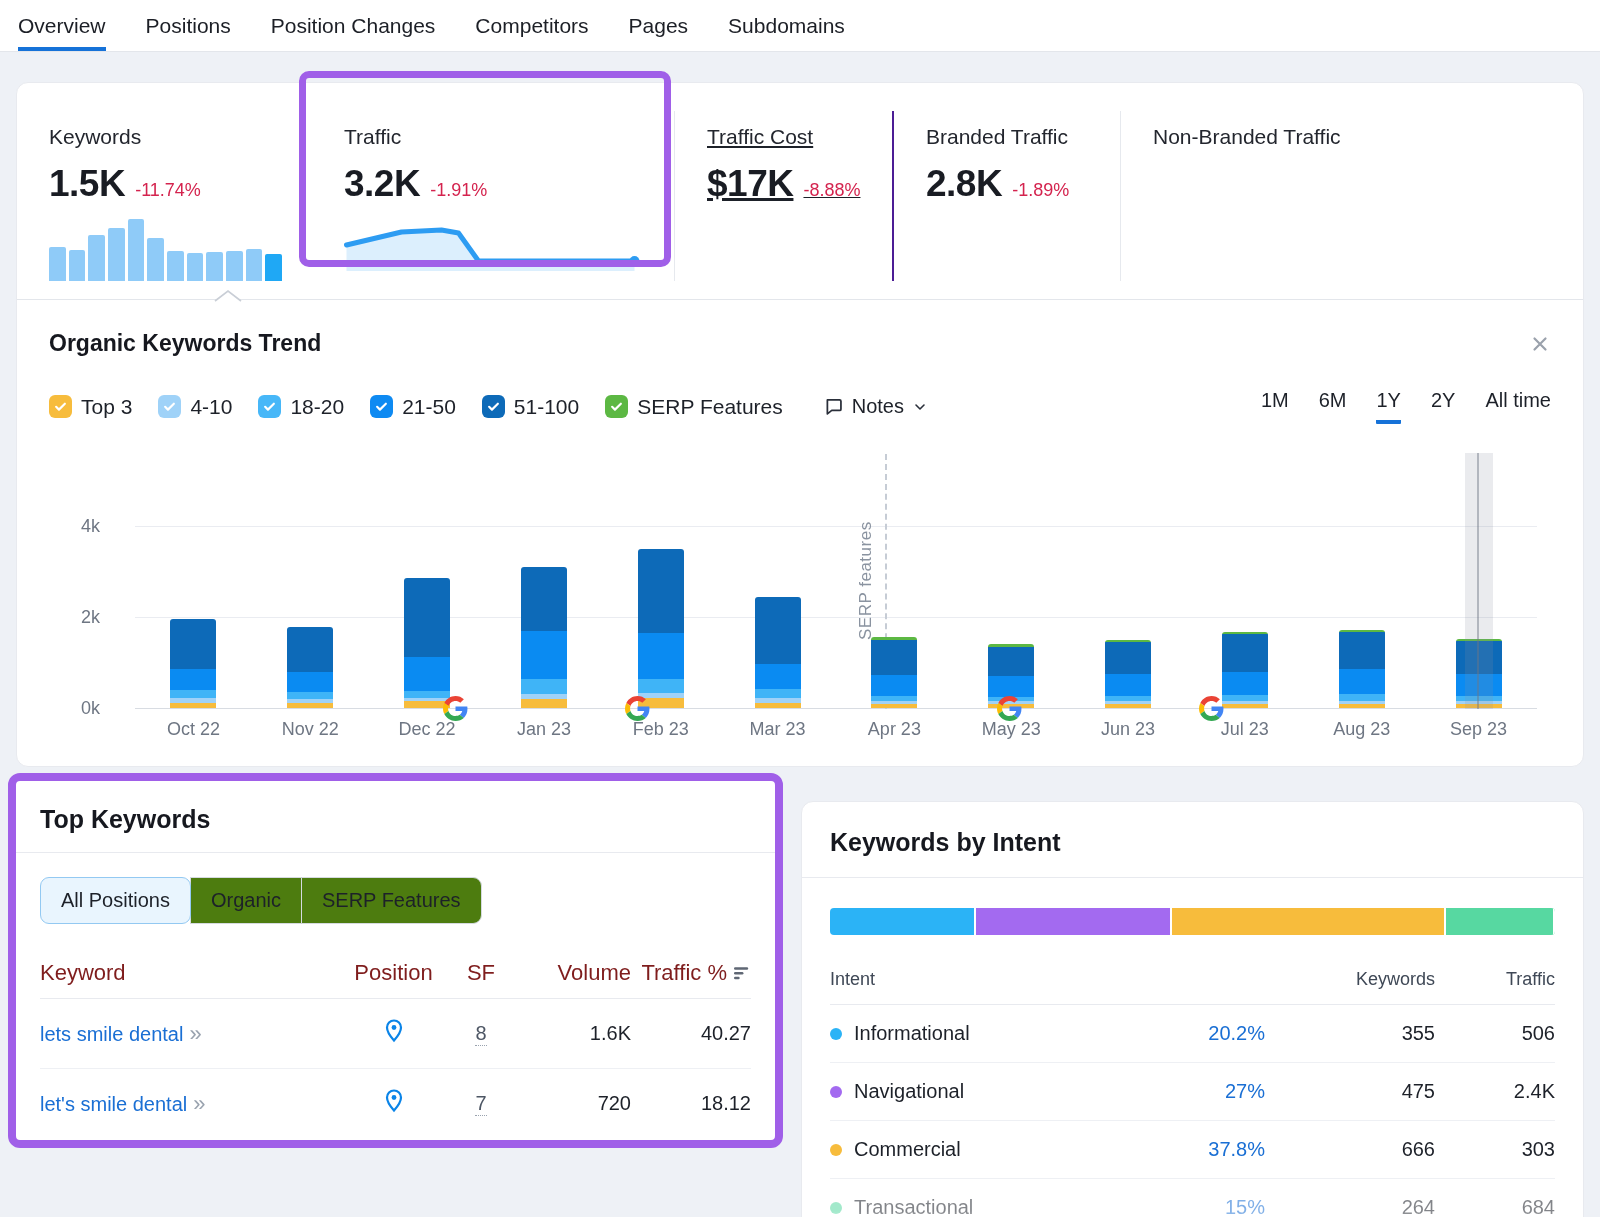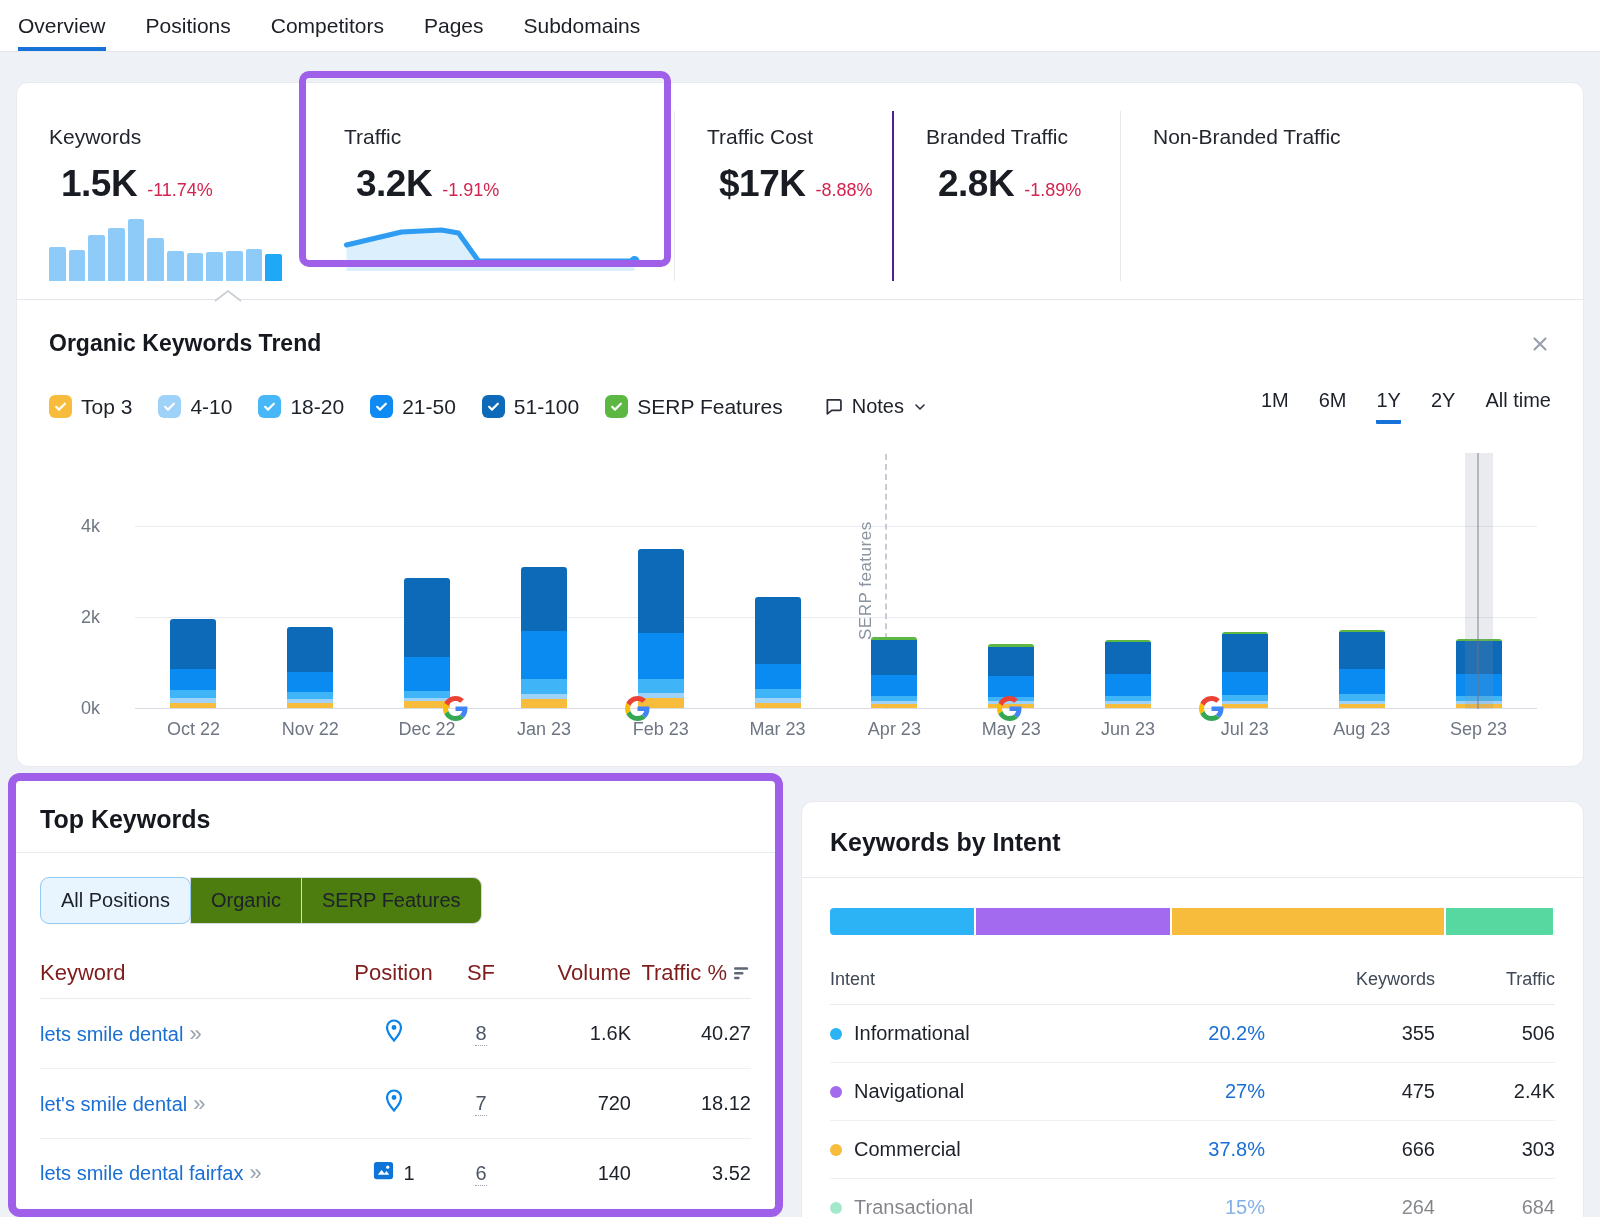--- a/index.html
+++ b/index.html
@@ -15,26 +15,26 @@
     color:#1c1f26; cursor:pointer; border-bottom:4px solid transparent; padding-top:4px; }
   .nav-item.active { border-bottom-color:var(--nav-active,#1672d8); }
   
   .page { padding:0 16px; }
   .card { background:#fff; border:1px solid #e8eaef; border-radius:12px; }
   .main-card { margin-top:30px; position:relative; }
   
   .metrics-row { display:flex; position:relative; padding:28px 0 18px 0; min-height:172px; }
   .metric { padding:14px 20px 0 32px; }
   .metric .m-label { font-size:21px; color:#23262e; margin-bottom:14px; }
-  .m-line { display:flex; align-items:baseline; gap:10px;margin-left:12px; }
+  .m-line { display:flex; align-items:baseline; gap:10px; }
   .m-value { font-size:37px; font-weight:700; color:#191c23; letter-spacing:-0.5px; }
   .m-delta { font-size:18px; color:var(--delta-red,#d4234e); }
   .metric-keywords { width:285px; }
   .metric-traffic { width:372px; padding-left:42px; }
-  .metric-cost { width:218px; border-left:1px solid #e6e9ee; }
+  .metric-cost { width:218px; border-left:1px solid #e6e9ee;text-decoration:underline; }
   .metric-branded { width:228px; border-left:2px solid #4c1d95;padding-left:32px; }
   .metric-nonbranded { flex:1; border-left:1px solid #e6e9ee; }
   .mini-bars { display:flex; align-items:flex-end; gap:3px; height:64px; margin-top:12px; }
   .mini-bars .mb { width:19px; background:var(--spark-bar,#8fcbf8); border-radius:2px 2px 0 0; }
   .mini-bars .mb.last { background:var(--spark-bar-active,#1fa8f5); }
   .traffic-spark { margin-top:14px; width:305px; height:52px; display:block; }
   .hl-box { position:absolute; border:7px solid var(--purple,#a05fe8); border-radius:10px;
     pointer-events:none; z-index:5; }
   .hl-traffic { left:282px; top:-12px; width:372px; height:196px; }
   
@@ -120,20 +120,21 @@
   .intent-row.faded { opacity:0.55; }
   .intent-fade { position:absolute; left:0; right:0; bottom:0; height:26px;
     background:linear-gradient(rgba(255,255,255,0), #ffffff); pointer-events:none; }
 </style>
 </head>
 <body>
 
 <nav class="topnav" id="nav-items">
     <div class="nav-item active">Overview</div>
     <div class="nav-item">Positions</div>
+    <div class="nav-item">Position Changes</div>
     <div class="nav-item">Competitors</div>
     <div class="nav-item">Pages</div>
     <div class="nav-item">Subdomains</div>
   </nav>
 
 <div class="page">
   <section class="card main-card">
 
     <div class="metrics-row">
       <div class="metric metric-keywords">
@@ -488,34 +489,20 @@
                 <div class="tk-cell cell-pos"><span class="posflex">
                     <span><svg width="24" height="26" viewBox="0 0 24 26">
                         <path d="M12 2.5c-3.9 0-7 3.1-7 7 0 5.2 7 13 7 13s7-7.8 7-13c0-3.9-3.1-7-7-7z" fill="none" stroke="#0A84E8" stroke-width="2.2"></path>
                         <circle cx="12" cy="9.5" r="2.4" fill="#0A84E8"></circle>
                       </svg></span>
                   </span></div>
                 <div class="tk-cell cell-sf"><span class="sf-num">7</span></div>
                 <div class="tk-cell cell-vol">720</div>
                 <div class="tk-cell cell-traf" style="display: block;">18.12</div>
               </div>
-              <div class="tk-grid tk-row">
-                <div class="tk-cell"><span class="kw-link">lets smile dental fairfax</span><span class="chev2">»</span></div>
-                <div class="tk-cell cell-pos"><span class="posflex">
-                    <span><svg width="23" height="23" viewBox="0 0 24 24">
-                        <rect x="2" y="3" width="20" height="18" rx="3" fill="#0F74D8"></rect>
-                        <path d="M6 16.5l4-5 3 3.5 2-2.5 3 4z" fill="#fff"></path>
-                        <circle cx="16.4" cy="8.6" r="1.7" fill="#fff"></circle>
-                      </svg></span>
-                    <span>1</span>
-                  </span></div>
-                <div class="tk-cell cell-sf"><span class="sf-num">6</span></div>
-                <div class="tk-cell cell-vol">140</div>
-                <div class="tk-cell cell-traf" style="display: block;">3.52</div>
-              </div>
             </div>
         </section>
       </div>
 
     </div>
 
     <section class="card intent-card">
       <div class="card-title">Keywords by Intent</div>
       <div class="full-div" style="margin:20px -28px 0 -28px;"></div>
       <div class="intent-bar" id="intent-bar">

